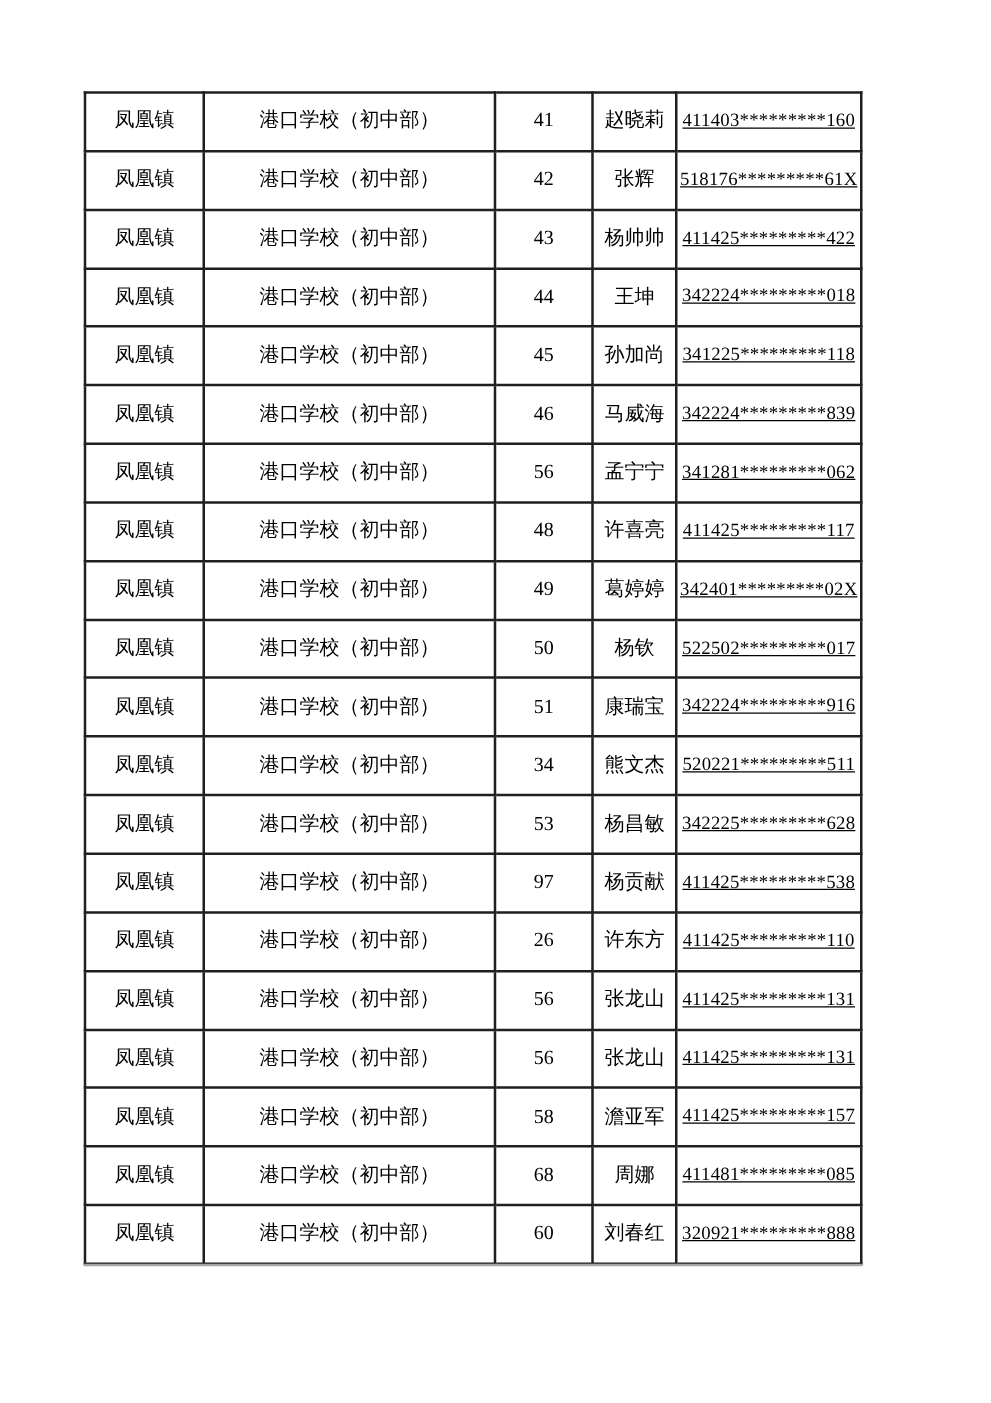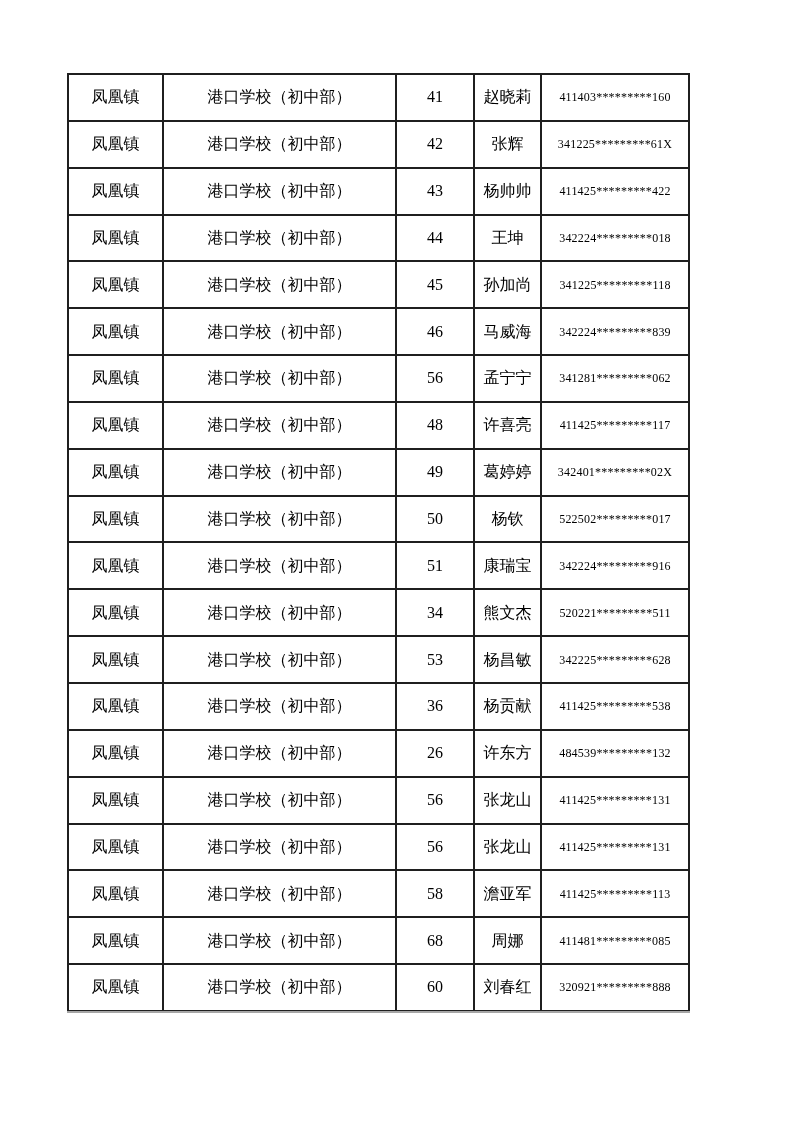--- a/index.html
+++ b/index.html
@@ -33,22 +33,23 @@
     text-align: center;
     vertical-align: middle;
     font-size: 16px;
     line-height: 1;
     white-space: nowrap;
     overflow: hidden;
     padding: 0 2px;
   }
   table.roster tr { height: 46.85px; }
   table.roster td:nth-child(5) {
-    font-size: 12px;
+    font-size: 15px;
     letter-spacing: 0.2px;
+    text-decoration: underline;
   }
   .page-break-line {
     position: absolute;
     left: 67px; top: 1011px;
     width: 623px; height: 2px;
     background: var(--pbl-color);
   }
 </style>
 </head>
 <body>
@@ -68,21 +69,21 @@
           <td>港口学校（初中部）</td>
           <td>41</td>
           <td>赵晓莉</td>
           <td>411403*********160</td>
         </tr>
         <tr>
           <td>凤凰镇</td>
           <td>港口学校（初中部）</td>
           <td>42</td>
           <td>张辉</td>
-          <td>341225*********61X</td>
+          <td>518176*********61X</td>
         </tr>
         <tr>
           <td>凤凰镇</td>
           <td>港口学校（初中部）</td>
           <td>43</td>
           <td>杨帅帅</td>
           <td>411425*********422</td>
         </tr>
         <tr>
           <td>凤凰镇</td>
@@ -150,51 +151,51 @@
         <tr>
           <td>凤凰镇</td>
           <td>港口学校（初中部）</td>
           <td>53</td>
           <td>杨昌敏</td>
           <td>342225*********628</td>
         </tr>
         <tr>
           <td>凤凰镇</td>
           <td>港口学校（初中部）</td>
-          <td>36</td>
+          <td>97</td>
           <td>杨贡献</td>
           <td>411425*********538</td>
         </tr>
         <tr>
           <td>凤凰镇</td>
           <td>港口学校（初中部）</td>
           <td>26</td>
           <td>许东方</td>
-          <td>484539*********132</td>
+          <td>411425*********110</td>
         </tr>
         <tr>
           <td>凤凰镇</td>
           <td>港口学校（初中部）</td>
           <td>56</td>
           <td>张龙山</td>
           <td>411425*********131</td>
         </tr>
         <tr>
           <td>凤凰镇</td>
           <td>港口学校（初中部）</td>
           <td>56</td>
           <td>张龙山</td>
           <td>411425*********131</td>
         </tr>
         <tr>
           <td>凤凰镇</td>
           <td>港口学校（初中部）</td>
           <td>58</td>
           <td>澹亚军</td>
-          <td>411425*********113</td>
+          <td>411425*********157</td>
         </tr>
         <tr>
           <td>凤凰镇</td>
           <td>港口学校（初中部）</td>
           <td>68</td>
           <td>周娜</td>
           <td>411481*********085</td>
         </tr>
         <tr>
           <td>凤凰镇</td>

